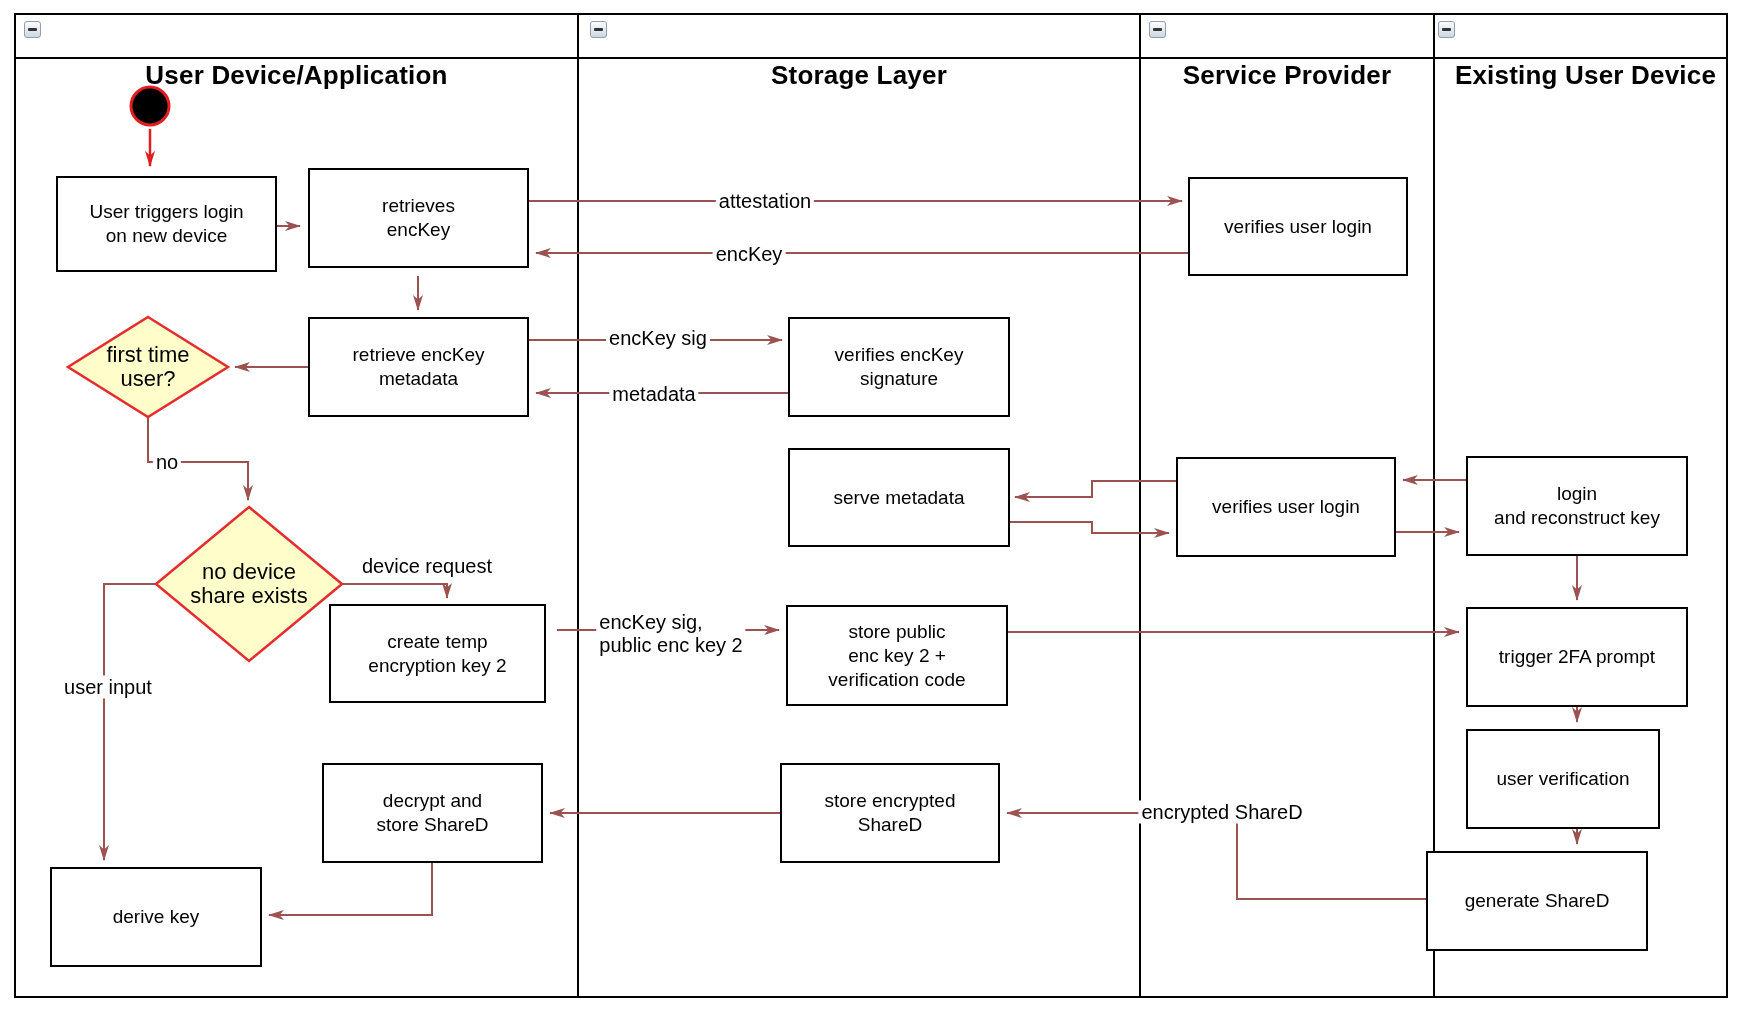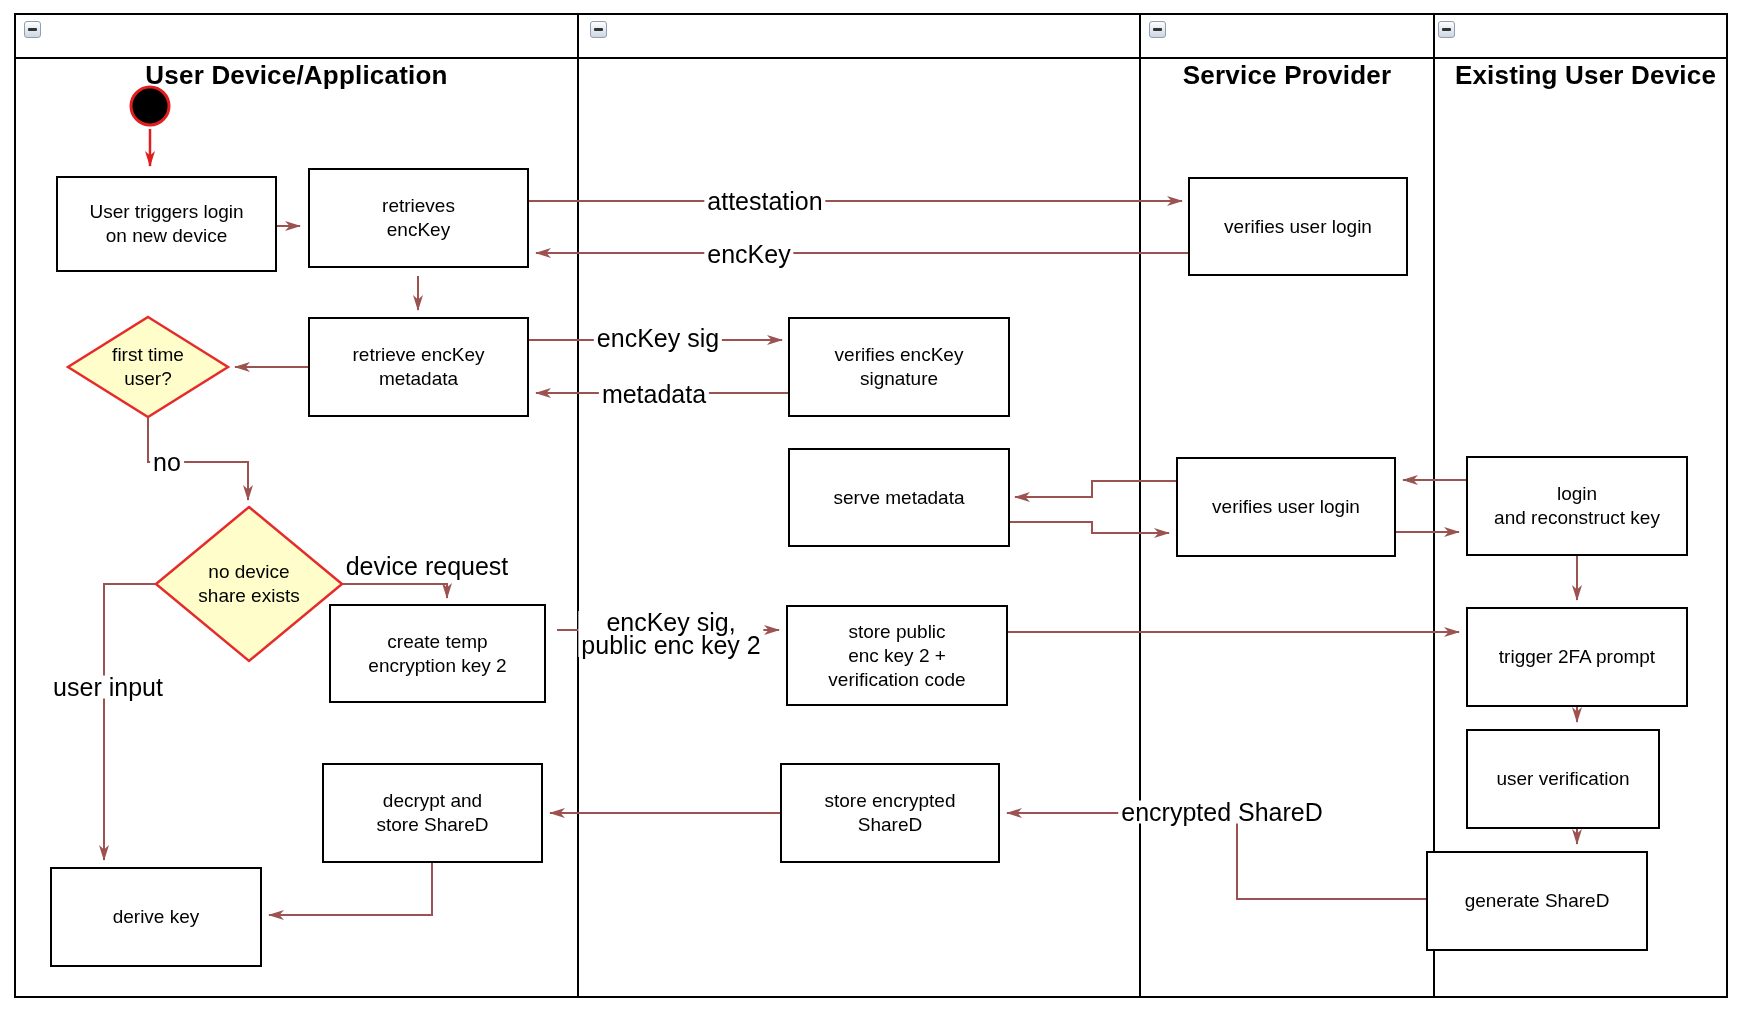--- a/index.html
+++ b/index.html
@@ -27,26 +27,26 @@
   .layer-nodes{position:absolute;left:0;top:0;width:100%;height:100%;z-index:3;}
   
   .node{
     position:absolute;box-sizing:border-box;border:2px solid #000;background:#fff;
     display:flex;align-items:center;justify-content:center;text-align:center;
     font-size:19px;line-height:24px;
   }
   .nlabel{white-space:pre-line;}
   .dlabel{
     position:absolute;transform:translate(-50%,-50%);text-align:center;
-    font-size:19px;line-height:24px;white-space:pre-line;z-index:3;
+    font-size:22px;line-height:24px;white-space:pre-line;z-index:3;
   }
   
   .elabel{
-    position:absolute;transform:translate(-50%,-50%);text-align:center;
-    font-size:25px;line-height:23px;white-space:pre-line;z-index:3;
+    position:absolute;transform:translate(-50%,-50%);text-align:left;
+    font-size:20px;line-height:23px;white-space:pre-line;z-index:3;
   }
   .elabel.bg{background:#ffffff;padding:0 3px;}
   .edge{stroke:#9d5252;stroke-width:2;fill:none;}
   .edge-start{stroke:#e11d1d;stroke-width:2.5;fill:none;}
   .decision{fill:#fffecb;stroke:#e62b2b;stroke-width:2.5;}
 </style>
 </head>
 <body>
 
 <div id="stage">
@@ -64,20 +64,21 @@
       <div class="bar"></div>
     </div>
   <div class="collapse" style="left:1149px;top:21px">
       <div class="bar"></div>
     </div>
   <div class="collapse" style="left:1438px;top:21px">
       <div class="bar"></div>
     </div>
 
   <div class="lane-title" style="left:16px;width:561px">User Device/Application</div>
+  <div class="lane-title" style="left:579px;width:560px">Storage Layer</div>
   <div class="lane-title" style="left:1141px;width:292px">Service Provider</div>
   <div class="lane-title" style="left:1443px;width:285px">Existing User Device</div>
 
   <svg id="wires" width="1756" height="1026" viewBox="0 0 1756 1026">
     <defs>
       <marker id="ah" viewBox="0 0 18 12" refX="16" refY="6" markerWidth="18" markerHeight="12" orient="auto" markerUnits="userSpaceOnUse">
         <path d="M1,1 L17,6 L1,11 L5.5,6 Z" fill="#9d5252"></path>
       </marker>
       <marker id="ahred" viewBox="0 0 18 12" refX="16" refY="6" markerWidth="18" markerHeight="12" orient="auto" markerUnits="userSpaceOnUse">
         <path d="M1,1 L17,6 L1,11 L5.5,6 Z" fill="#e11d1d"></path>

